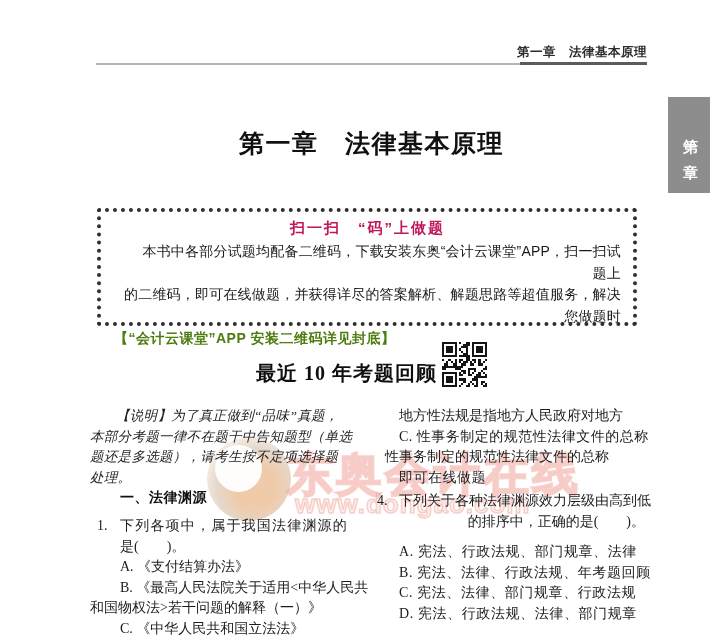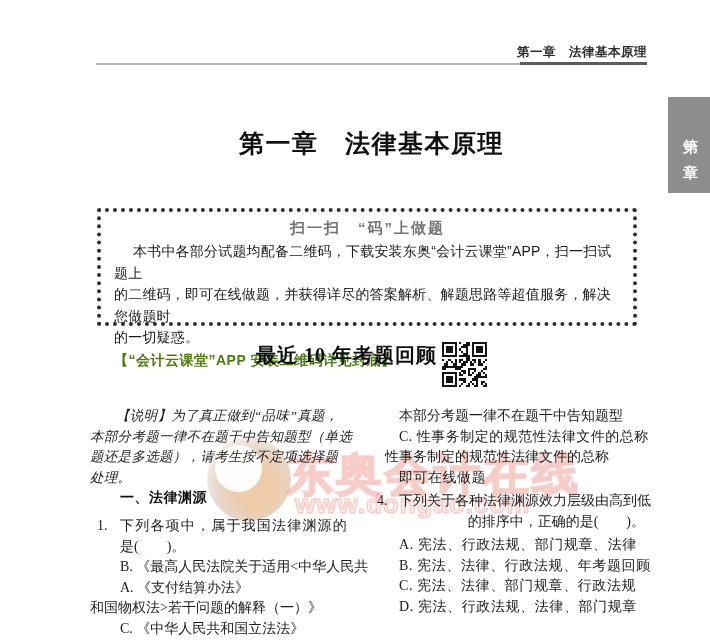--- a/index.html
+++ b/index.html
@@ -34,28 +34,28 @@
     position:absolute;left:96px;width:551px;top:127px;margin:0;text-align:center;
     font-size:25px;font-weight:700;letter-spacing:1.5px;color:#111;z-index:3;
   }
 
   
   .scan-box{
     position:absolute;left:97px;top:208px;width:540px;height:118px;box-sizing:border-box;
     border:4px dotted #2e2e2e;border-radius:3px;padding:5px 12px 0 13px;
     font-family:"Liberation Sans","DejaVu Sans",sans-serif;z-index:3;background:rgba(255,255,255,.0);
   }
-  .scan-title{text-align:center;font-weight:700;font-size:15px;letter-spacing:2px;margin:2px 0 3px 0;color:#737373;}
-  .scan-body .wline{font-size:14px;line-height:21.5px;letter-spacing:.2px;color:#1a1a1a;}
+  .scan-title{text-align:center;font-weight:700;font-size:15px;letter-spacing:2px;margin:2px 0 3px 0;color:#be185d;}
+  .scan-body .wline{font-size:14px;line-height:21.5px;letter-spacing:.2px;color:#1a1a1a;text-align:right;}
   .scan-body .wline:nth-child(1){text-indent:19px;}
   .scan-footer{font-weight:700;font-size:14px;line-height:22px;letter-spacing:.5px;color:#4d7c0f;}
 
   
   .review-row{
-    position:absolute;left:96px;top:342px;width:551px;display:flex;align-items:flex-start;
+    position:absolute;left:96px;top:342px;width:551px;display:flex;align-items:flex-end;
     justify-content:center;gap:5px;z-index:3;
   }
   .review-heading{font-weight:700;font-size:20px;letter-spacing:1px;color:#0f0f0f;}
   .qr-svg{display:block;}
 
   
   .col{position:absolute;top:406px;font-size:14px;line-height:20.5px;z-index:3;}
   .col .wline,.col .line{white-space:nowrap;}
   .col-left{left:90px;width:258px;}
   .col-right{left:377px;width:268px;}
@@ -73,21 +73,21 @@
   .q1-line1 .qtext{letter-spacing:1.2px;}
   .q1-lines .wline{padding-left:30px;}
   .q1-lines .wline:nth-child(4){padding-left:0;}
 
   .cont-line{padding-left:22px;}
   .optc .wline:nth-child(1),.optd .wline:nth-child(1){padding-left:22px;letter-spacing:.5px;}
   .optc .wline:nth-child(2),.optd .wline:nth-child(2){padding-left:8px;}
   .q4-block{margin-top:3px;}
   .q4-line1 .qnum{display:inline-block;width:22px;}
   .q4-line2{padding-left:22px;text-align:right;}
-  .q4-opts{margin-top:3px;}
+  .q4-opts{margin-top:10px;}
   .q4-opts .wline{padding-left:22px;letter-spacing:.6px;}
 
   
   .wm{position:absolute;z-index:1;pointer-events:none;}
   .wm-circle{
     left:207px;top:437px;width:84px;height:84px;border-radius:50%;
     background:radial-gradient(circle at 58% 60%, rgba(225,160,100,.55) 0 30%, rgba(205,175,150,.5) 55%, rgba(232,214,198,.45) 74%, rgba(255,255,255,0) 76%);
   }
   .wm-circle::after{
     content:"";position:absolute;left:10%;top:9%;width:56%;height:56%;border-radius:50%;
@@ -119,21 +119,20 @@
   <span>第一章</span>
 </div>
 
 <h1 class="chapter-title serif">第一章　法律基本原理</h1>
 
 <div class="scan-box">
   <div class="scan-title">扫一扫　“码”上做题</div>
   <div class="scan-body">
       <div class="wline">本书中各部分试题均配备二维码，下载安装东奥“会计云课堂”APP，扫一扫试题上</div>
       <div class="wline">的二维码，即可在线做题，并获得详尽的答案解析、解题思路等超值服务，解决您做题时</div>
-      <div class="wline">的一切疑惑。</div>
     </div>
   <div class="scan-footer">【“会计云课堂”APP 安装二维码详见封底】</div>
 </div>
 
 <div class="review-row">
   <span class="review-heading serif">最近 10 年考题回顾</span>
   <svg class="qr-svg" id="qr" width="45" height="45" viewBox="0 0 42 42" shape-rendering="crispEdges">
       <rect x="0" y="0" width="42" height="42" fill="#ffffff"></rect>
       <rect x="16" y="0" width="2" height="2" fill="#141414"></rect>
       <rect x="22" y="0" width="2" height="2" fill="#141414"></rect>
@@ -277,30 +276,30 @@
       <div class="wline">题还是多选题），请考生按不定项选择题</div>
       <div class="wline">处理。</div>
     </div>
   <div class="section-heading">一、法律渊源</div>
   <div class="q1-block">
     <div class="line q1-line1">
       <span class="qnum">1.</span><span class="qtext">下列各项中，属于我国法律渊源的</span>
     </div>
     <div class="q1-lines">
         <div class="wline">是(　　)。</div>
+        <div class="wline">A. 《支付结算办法》</div>
         <div class="wline">B. 《最高人民法院关于适用&lt;中华人民共</div>
-        <div class="wline">A. 《支付结算办法》</div>
         <div class="wline">和国物权法&gt;若干问题的解释（一）》</div>
         <div class="wline">C. 《中华人民共和国立法法》</div>
       </div>
   </div>
 </div>
 
 <div class="col col-right">
-  <div class="line cont-line">本部分考题一律不在题干中告知题型</div>
+  <div class="line cont-line">地方性法规是指地方人民政府对地方</div>
   <div class="optc">
       <div class="wline">C. 性事务制定的规范性法律文件的总称</div>
       <div class="wline">性事务制定的规范性法律文件的总称</div>
     </div>
   <div class="optd">
       <div class="wline">即可在线做题</div>
     </div>
   <div class="q4-block">
     <div class="line q4-line1">
       <span class="qnum">4.</span><span class="qtext">下列关于各种法律渊源效力层级由高到低</span>

